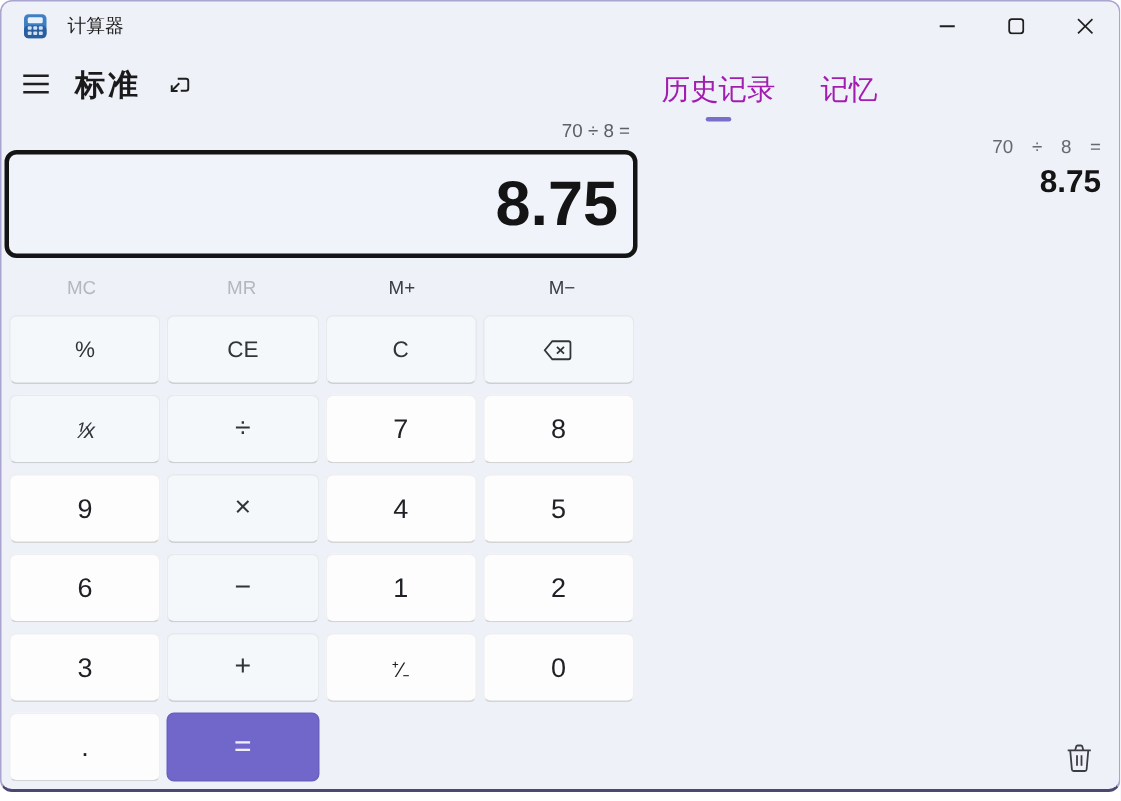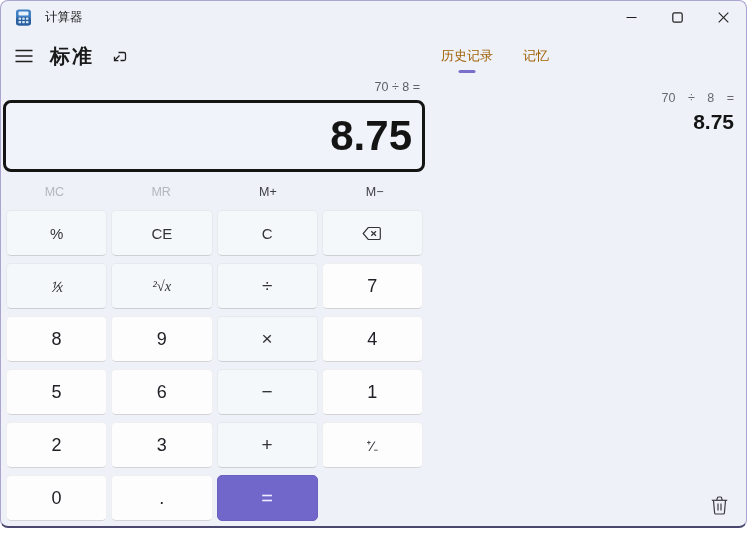--- a/index.html
+++ b/index.html
@@ -52,28 +52,28 @@
   .key {
     border:1px solid rgba(0,0,0,0.055);
     border-bottom-color:rgba(0,0,0,0.16);
     border-radius:5px;
     background:#f5f8fb;
     font-family:"Liberation Sans", sans-serif;
     font-size:19px; color:#33343a;
     display:flex; align-items:center; justify-content:center;
   }
   .key.small { font-size:15px; }
-  .key.sci { font-size:14.5px; font-family:Liberation Serif, serif; font-style:italic;text-align:center; }
+  .key.sci { font-size:14.5px; font-family:Liberation Sans, sans-serif; font-style:italic;text-align:center; }
   .key.digit { background:#fdfdfe; font-size:18px; color:#202126; font-weight:normal; }
   .key.negate { font-size:14px; background:#fdfdfe; color:#202126; }
   .key.equals { background:#7166c9; color:#efedff; font-size:20px; border-color:#6a60be; }
   
   .side-pane { position:absolute; left:427px; top:32px; right:0; bottom:0; }
   .tabs { display:flex; padding:14px 0 0 11px; gap:26px; }
-  .tab { position:relative; font-size:13px; color:#a16207; background:transparent; border:none; padding:0 2px 10px 2px; }
+  .tab { position:relative; font-size:19px; color:#a21caf; background:transparent; border:none; padding:0 2px 10px 2px; }
   .tab .underline {
     position:absolute; left:50%; transform:translateX(-50%);
     bottom:2px; width:17px; height:3px; border-radius:2px;
   }
   .history-entry { position:absolute; top:58px; right:12px; text-align:right; background:transparent; border:none; }
   .history-exp { font-size:12.5px; color:#67696e; word-spacing:9px; }
   .history-val { font-size:21px; font-weight:bold; color:#141414; margin-top:5px; }
   .trash-btn { position:absolute; bottom:7px; right:13px; width:28px; height:28px; border:none; background:transparent; display:flex; align-items:center; justify-content:center; border-radius:4px; }
 </style>
 </head>
@@ -150,21 +150,20 @@
       <button class="key small">C</button>
       <button class="key">
         <svg width="20" height="15" viewBox="0 0 20 15" fill="none" stroke="#33343a" stroke-width="1.2">
           <path d="M6.2 1.5 H17 Q18.3 1.5 18.3 2.8 V12.2 Q18.3 13.5 17 13.5 H6.2 L1.2 7.5 Z"></path>
           <line x1="9.3" y1="5.2" x2="14" y2="9.8"></line>
           <line x1="14" y1="5.2" x2="9.3" y2="9.8"></line>
         </svg>
       </button>
 
       <button class="key sci">⅟x</button>
-      <button class="key sci">²√x</button>
       <button class="key">÷</button>
 
       <button class="key digit">7</button>
       <button class="key digit">8</button>
       <button class="key digit">9</button>
       <button class="key">×</button>
 
       <button class="key digit">4</button>
       <button class="key digit">5</button>
       <button class="key digit">6</button>

